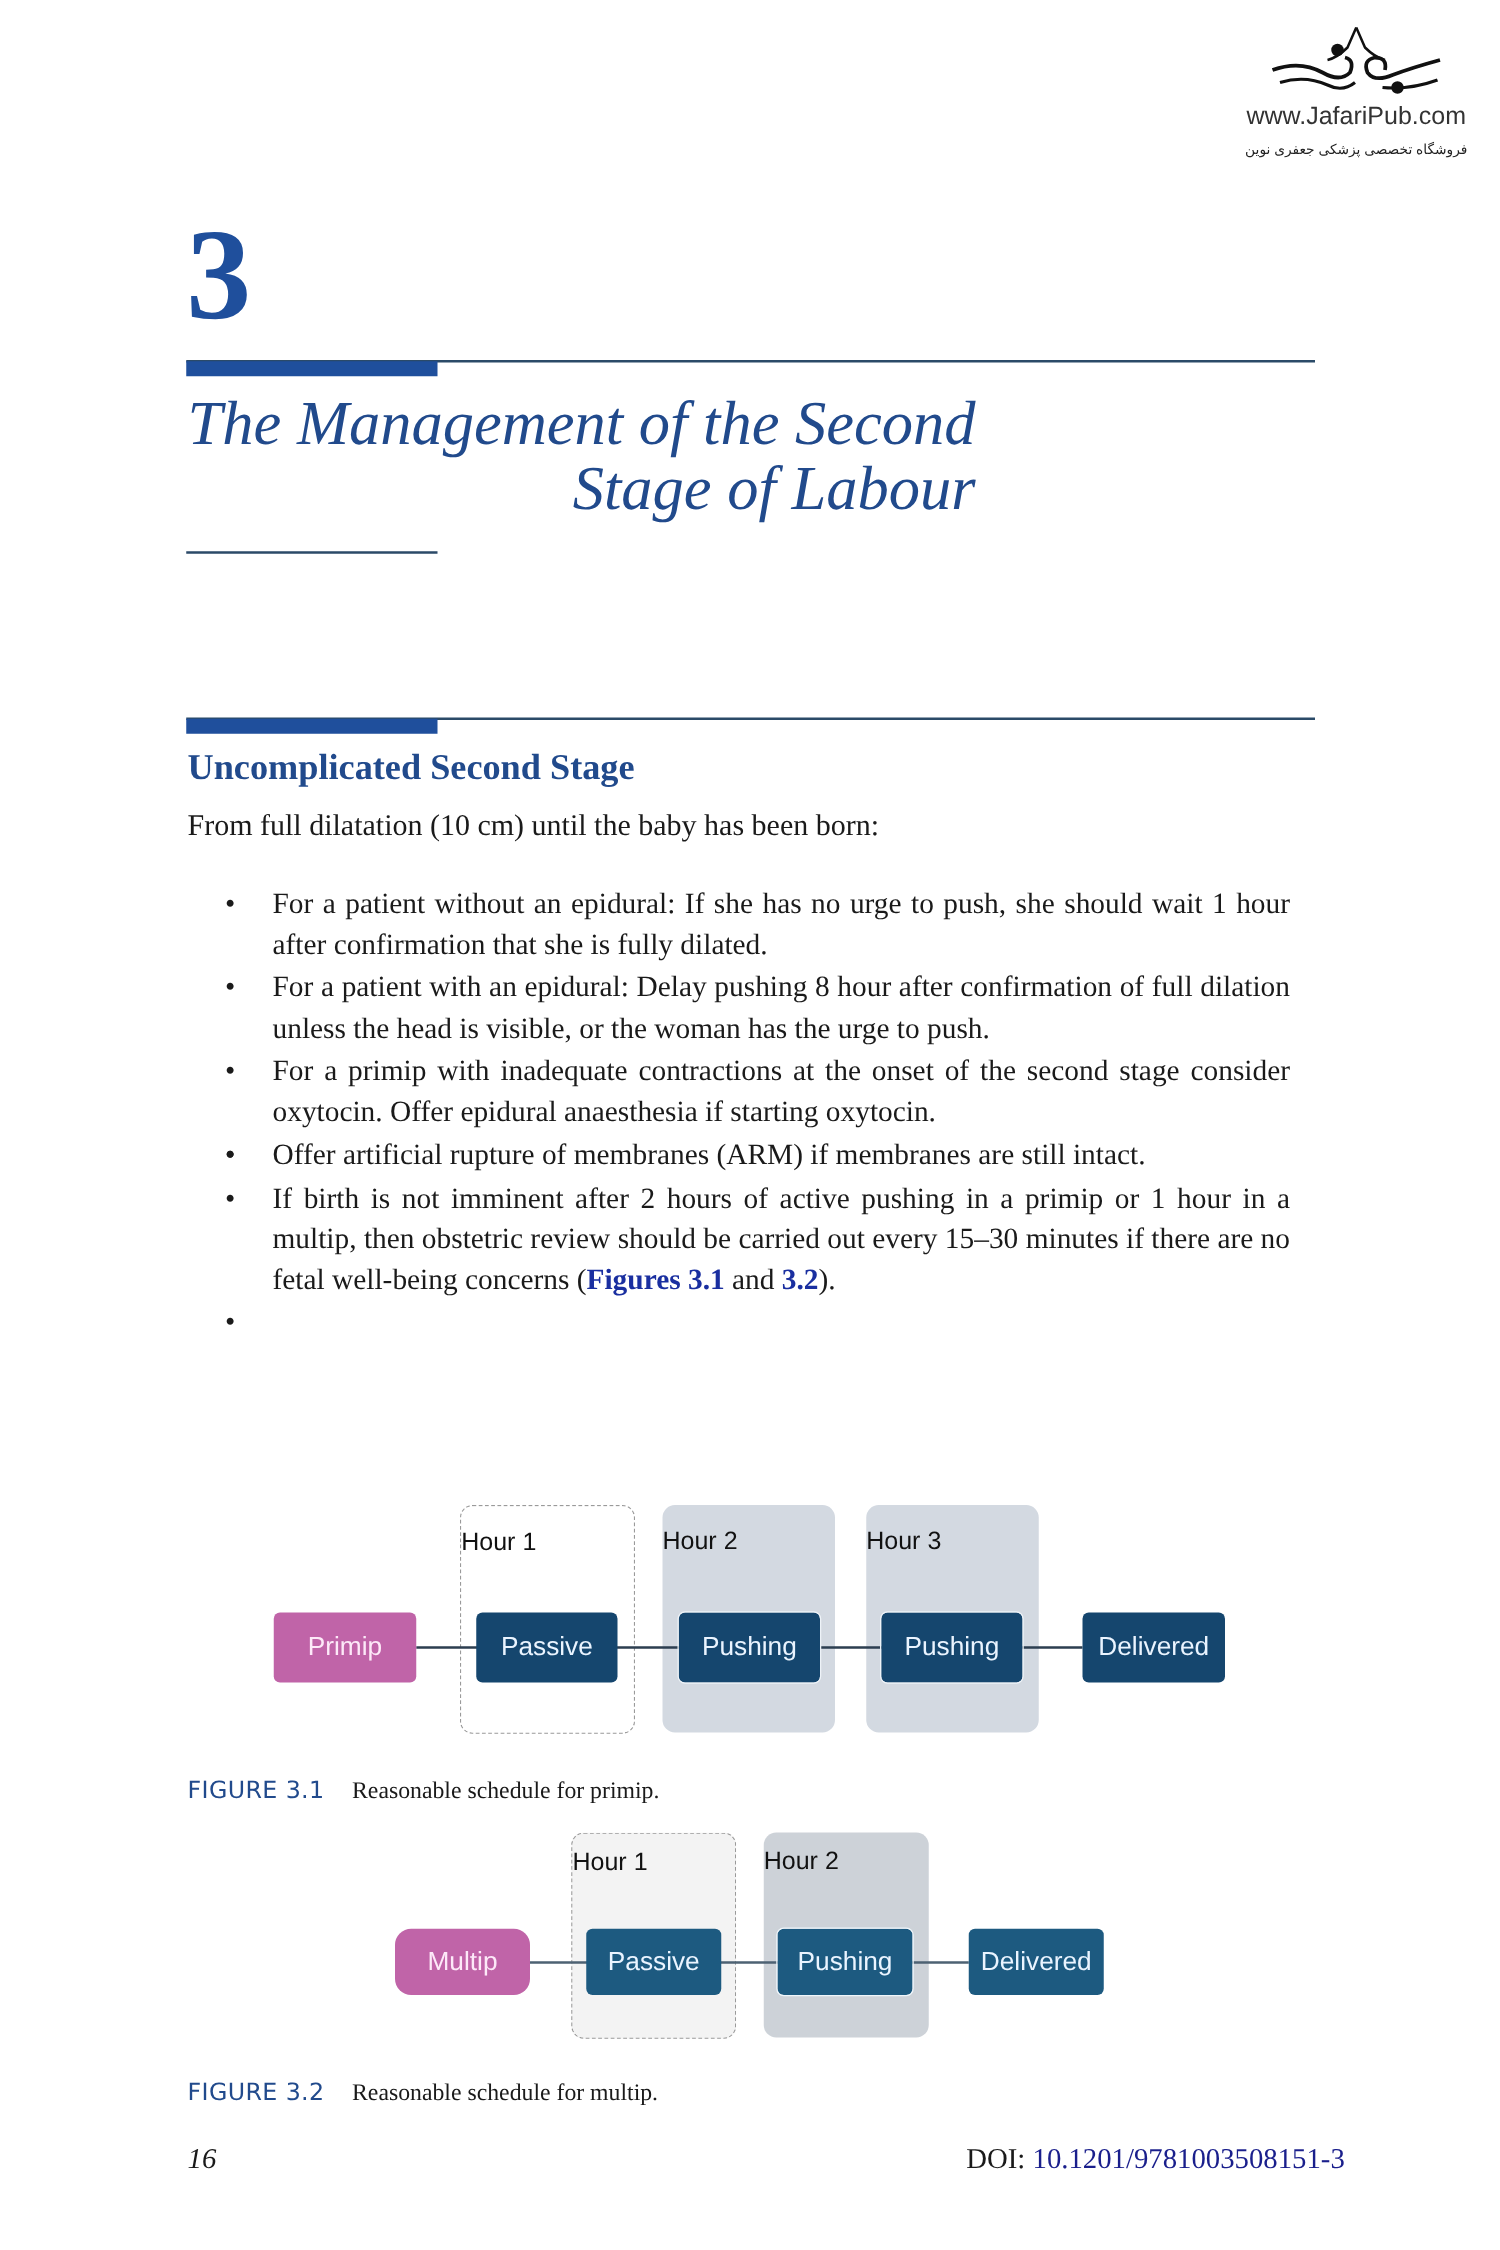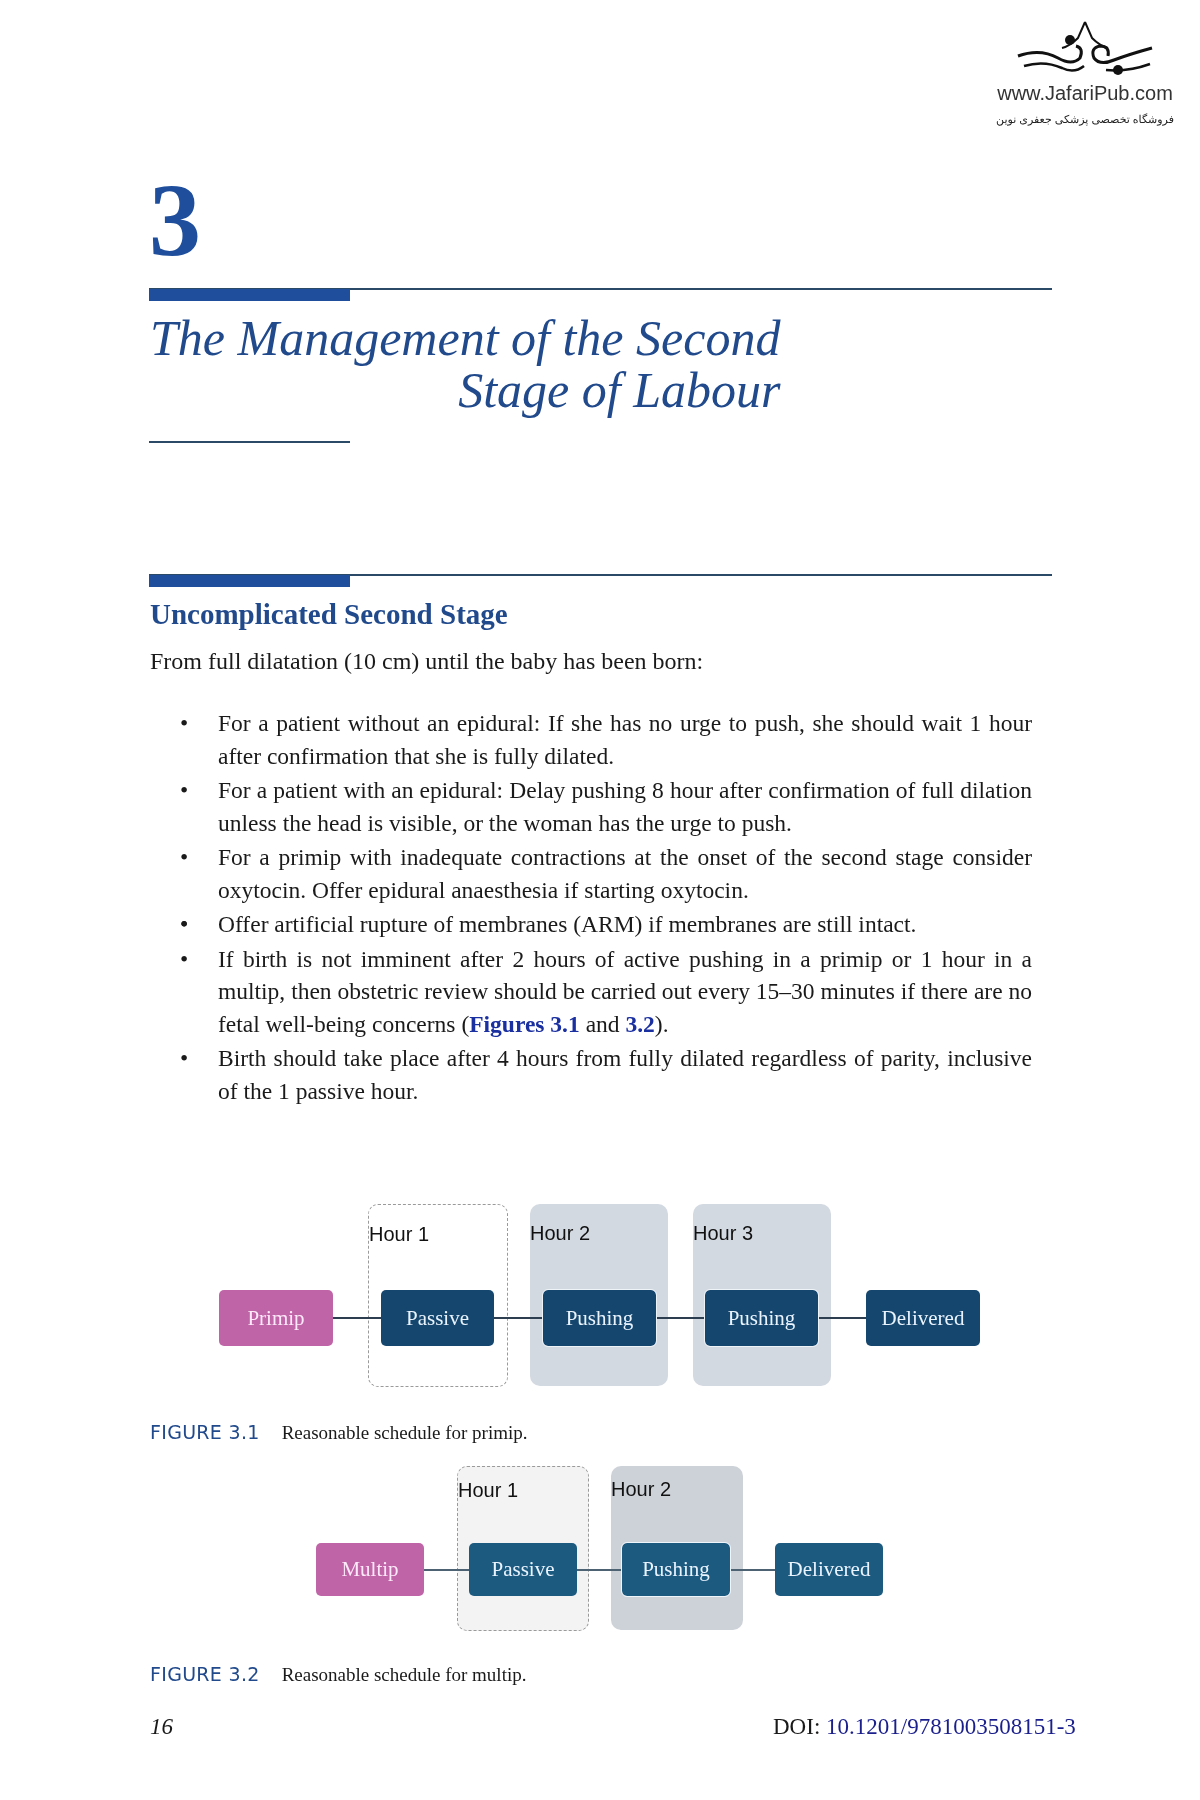--- a/index.html
+++ b/index.html
@@ -30,21 +30,21 @@
 
   
   .hour-box { border-radius: 10px; }
   .hour-box.dashed { border: 1.5px dashed #9a9a9a; background: #ffffff; }
   .hour-box.dashed.light { background: #f3f3f3; }
   .hour-box.filled { background: #d3d9e1; }
   .hour-box.filled2 { background: #cdd2d8; }
   .hour-label { position: absolute; left: 0; right: 0; 
                 font-family: "Liberation Sans", "DejaVu Sans", sans-serif; font-size: 20px; color: #111; }
   .node { border-radius: 5px; display: flex; align-items: center; justify-content: center;
-          font-family: Liberation Serif, serif; font-size: 21px; color: #eaf4ff; }
+          font-family: Liberation Sans, sans-serif; font-size: 21px; color: #eaf4ff; }
   .node.pink { background: #c064a8; color: #fde9f8; }
   .node.navy { background: #15466e; }
   .node.teal { background: #1d5a80; }
   .connector { height: 2px; background: #2c3e50; }
   .connector2 { height: 2px; background: #4d6273; }
 
   .caption { font-size: 19px; }
   .caption .fig-label { font-family: "DejaVu Sans", sans-serif; color: #214a8c; font-size: 19px; margin-right: 22px; letter-spacing: 0.3px; }
 
   .page-num { left: 150px; top: 1714px; font-size: 23px; font-style: italic; }
@@ -83,21 +83,21 @@
 <div class="abs section-heading">Uncomplicated Second Stage</div>
 <div class="abs intro">From full dilatation (10 cm) until the baby has been born:</div>
 
 <ul class="abs bullets">
   <li><span class="dot">•</span><span>For a patient without an epidural: If she has no urge to push, she should wait 1 hour after confirmation that she is fully dilated.</span></li>
   <li><span class="dot">•</span><span>For a patient with an epidural: Delay pushing 8 hour after confirmation of full dilation unless the head is visible, or the woman has the urge to push.</span></li>
   <li><span class="dot">•</span><span>For a primip with inadequate contractions at the onset of the second stage consider oxytocin. Offer epidural anaesthesia if starting oxytocin.</span></li>
   <li><span class="dot">•</span></li>
   <li><span class="dot">•</span><span>Offer artificial rupture of membranes (ARM) if membranes are still intact.</span></li>
   <li><span class="dot">•</span><span><span>If birth is not imminent after 2 hours of active pushing in a primip or 1 hour in a multip, then obstetric review should be carried out every 15–30 minutes if there are no fetal well-being concerns (</span><a class="fig-link">Figures 3.1</a><span> and </span><a class="fig-link">3.2</a><span>).</span></span></li>
-  <li><span class="dot">•</span><span>Birth should take place after 4 hours from fully dilated regardless of parity, inclusive of the 1 passive hour.</span></li>
+  <li><span class="dot">•</span></li>
 </ul>
 
 <div>
   <div class="abs hour-box dashed" style="left:368px; top:1204px; width:138px; height:181px;">
     <div class="hour-label" style="top:18px;">Hour 1</div>
   </div>
   <div class="abs hour-box filled" style="left:530px; top:1204px; width:138px; height:182px;">
     <div class="hour-label" style="top:18px;">Hour 2</div>
   </div>
   <div class="abs hour-box filled" style="left:693px; top:1204px; width:138px; height:182px;">
@@ -120,21 +120,21 @@
 <div>
   <div class="abs hour-box dashed light" style="left:457px; top:1466px; width:130px; height:163px;">
     <div class="hour-label" style="top:12px;">Hour 1</div>
   </div>
   <div class="abs hour-box filled2" style="left:611px; top:1466px; width:132px; height:164px;">
     <div class="hour-label" style="top:12px;">Hour 2</div>
   </div>
 
   <div class="abs connector2" style="left:424px; top:1569px; width:351px;"></div>
 
-  <div class="abs node pink" style="left:316px; top:1543px; width:108px; height:53px;">Multip</div>
+  <div class="abs node pink" style="left:316px; top:1543px; width:108px; height:53px;border-radius:13px;">Multip</div>
   <div class="abs node teal" style="left:469px; top:1543px; width:108px; height:53px;">Passive</div>
   <div class="abs node teal" style="left:622px; top:1543px; width:108px; height:53px; outline:1px solid #eef6fb;">Pushing</div>
   <div class="abs node teal" style="left:775px; top:1543px; width:108px; height:53px;">Delivered</div>
 
   <div class="abs caption" style="left:150px; top:1663px;">
     <span class="fig-label">FIGURE 3.2</span><span>Reasonable schedule for multip.</span>
   </div>
 </div>
 
 <div class="abs page-num">16</div>

